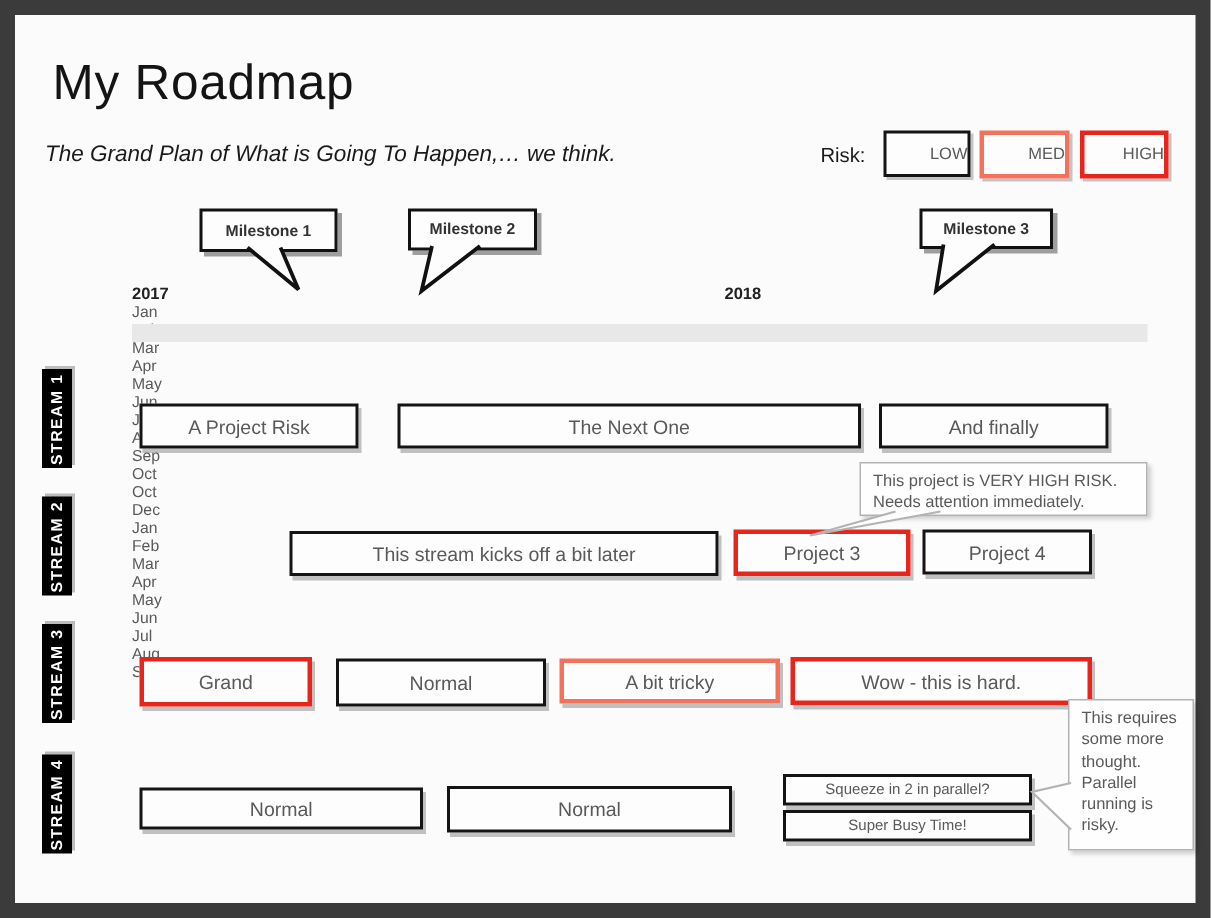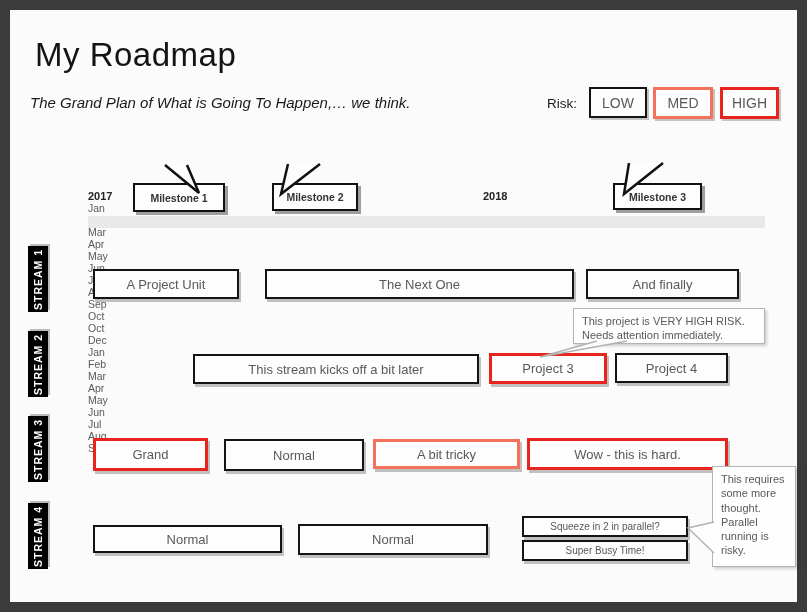--- a/index.html
+++ b/index.html
@@ -15,34 +15,33 @@
   }
   .abs{position:absolute;}
 
   
   .title{font-size:33px;color:#141414;letter-spacing:.5px;}
   .subtitle{font-size:15px;font-style:italic;color:#1a1a1a;}
 
   
   .risk-label{font-size:13.5px;color:#1a1a1a;}
   .legend-box{
-    display:flex;align-items:center;justify-content:center;
-    background:#fdfdfd;color:var(--box-text);font-size:14px;
+    display:flex;align-items:center;justify-content:flex-end;
+    background:#fdfdfd;color:var(--box-text);font-size:11px;
     box-shadow:2px 2px 0 rgba(0,0,0,0.22);
     box-sizing:border-box;
   }
 
   
   .ms-box{
     display:flex;align-items:center;justify-content:center;
     background:#fdfdfd;border:2.5px solid #111;
     font-size:10.5px;font-weight:700;color:#333;
     box-shadow:3px 3px 0 rgba(20,20,20,0.4);
     box-sizing:border-box;
-    margin-top:44px;
   }
 
   
   .year{font-size:11px;font-weight:700;color:#222;}
   .month-row{display:flex;flex-direction:column;}
   .month{flex:1;font-size:10.5px;color:#595959;}
   .tl-bar{background:var(--timeline-bar);}
 
   
   .stream-label{
@@ -127,21 +126,21 @@
       <div class="month">Sep</div>
     </div>
   <div class="abs tl-bar" style="left:78px;top:206px;width:677px;height:12px;"></div>
 
   <div class="abs stream-label" style="left:18px;top:236px;width:20px;height:66px;">STREAM 1</div>
   <div class="abs stream-label" style="left:18px;top:321px;width:20px;height:66px;">STREAM 2</div>
   <div class="abs stream-label" style="left:18px;top:406px;width:20px;height:66px;">STREAM 3</div>
   <div class="abs stream-label" style="left:18px;top:493px;width:20px;height:66px;">STREAM 4</div>
 
   <div class="abs proj" style="left:83px;top:259px;width:146px;height:30px;">
-    <span>A Project Unit</span>
+    <span>A Project Risk</span>
   </div>
   <div class="abs proj" style="left:255px;top:259px;width:309px;height:30px;">
     <span>The Next One</span>
   </div>
   <div class="abs proj" style="left:576px;top:259px;width:153px;height:30px;">
     <span>And finally</span>
   </div>
 
   <div class="abs callout" style="left:563px;top:298px;width:192px;height:36px;">
     <span>This project is VERY HIGH RISK. Needs attention immediately.</span>

